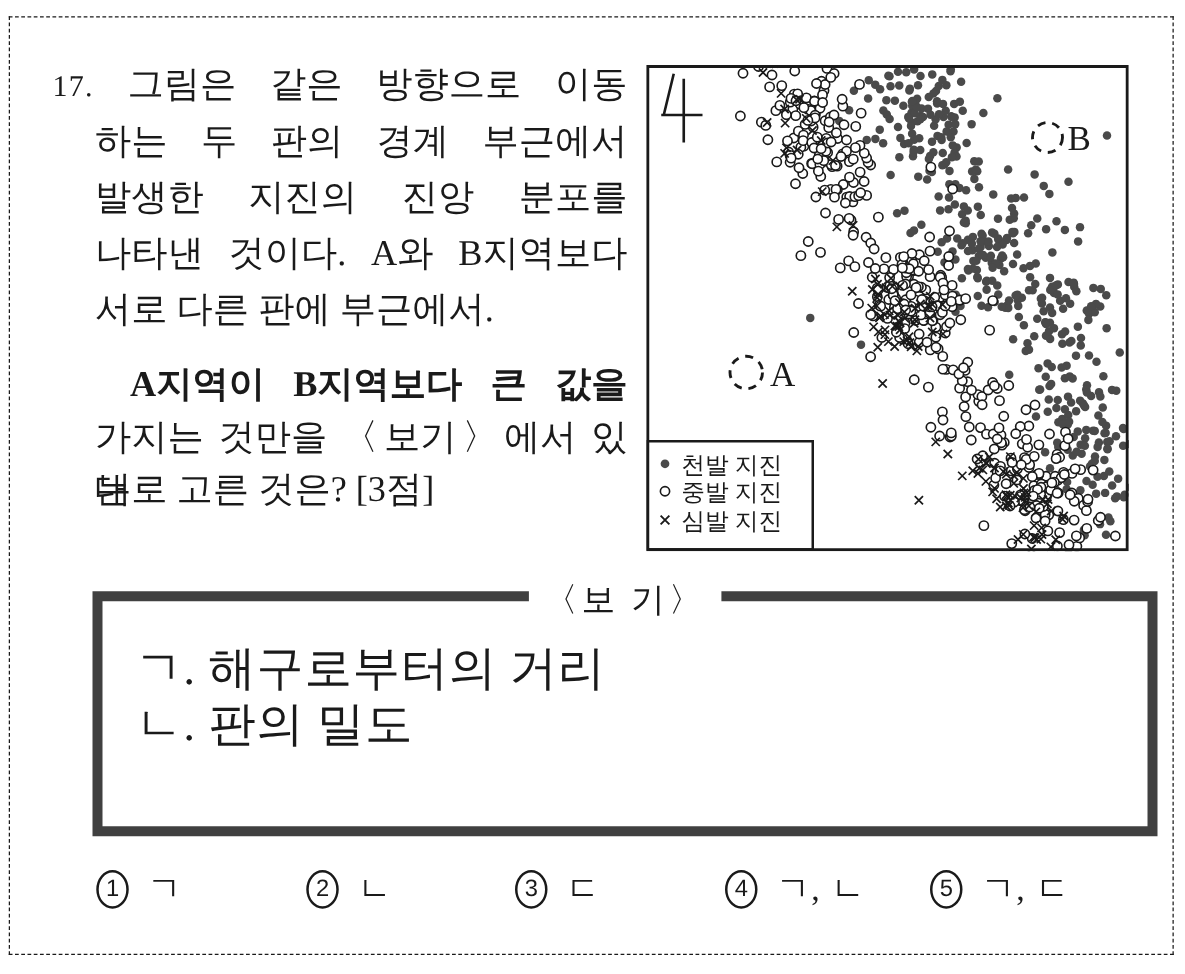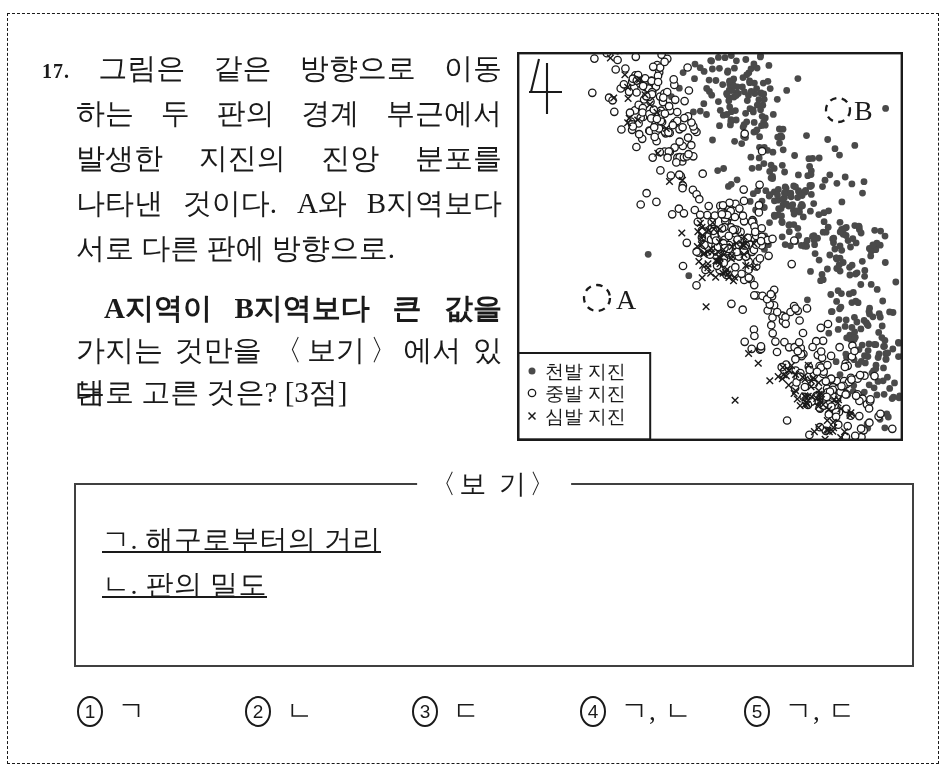--- a/index.html
+++ b/index.html
@@ -5,55 +5,55 @@
   html,body{margin:0;padding:0;background:#fff;}
   .page{position:relative;width:948px;height:779px;background:#ffffff;overflow:hidden;
         font-family:"Liberation Serif","DejaVu Serif",serif;color:#1a1a1a;}
   .page-border{position:absolute;left:7px;top:13px;right:9px;bottom:15px;
                border:1.5px dashed #1a1a1a;pointer-events:none;}
   
   .q-block{position:absolute;left:42px;top:46px;width:460px;font-size:29px;}
   .q-line{height:45px;line-height:44px;text-align:justify;text-align-last:justify;}
   .q-line.cont{padding-left:34px;}
   .q-line.free{text-align:left;text-align-last:left;}
-  .q-num{font-weight:bold;font-size:20px;letter-spacing:1px;}
+  .q-num{font-weight:normal;font-size:24px;letter-spacing:1px;}
   .q-prompt{position:absolute;left:42px;top:287px;width:460px;font-size:29px;}
   .q-prompt .q-line{height:42px;line-height:42px;}
   .q-prompt .lead{text-indent:28px;font-weight:bold;}
   .pts{font-weight:normal;}
   
   .figure{position:absolute;left:517px;top:52px;width:386px;height:389px;}
   .figure svg{display:block;}
   
-  .boki{position:absolute;left:74px;top:483px;width:836px;height:180px;
-        border:2px solid #404040;}
+  .boki{position:absolute;left:74px;top:473px;width:836px;height:180px;
+        border:8px solid #404040;}
   .boki-title{position:absolute;top:-19px;left:50%;transform:translateX(-50%);
               background:#fff;padding:0 12px;font-size:27px;line-height:36px;letter-spacing:3px;white-space:nowrap;}
   .boki-items{padding:32px 0 0 26px;}
-  .boki-item{height:45px;line-height:45px;font-size:28px;letter-spacing:0.5px;text-decoration:underline;}
+  .boki-item{height:45px;line-height:45px;font-size:38px;letter-spacing:0.5px;}
   
   .choice{position:absolute;top:694px;height:34px;display:flex;align-items:center;gap:15px;cursor:default;}
   .circ{box-sizing:border-box;width:26px;height:31px;border:2px solid #1a1a1a;border-radius:50%;
         display:flex;align-items:center;justify-content:center;
         font-family:"Liberation Sans","DejaVu Sans",sans-serif;font-size:19px;line-height:1;padding-top:1px;}
   .choice-label{font-size:27px;letter-spacing:1px;white-space:nowrap;}
   .c1{left:77px;} .c2{left:245px;} .c3{left:412px;} .c4{left:580px;} .c5{left:744px;}
 </style>
 </head>
 <body>
 
 <div class="page">
   <div class="page-border"></div>
 
   <div class="q-block">
     <div class="q-line"><span class="q-num">17.</span> <span>그림은 같은 방향으로 이동</span></div>
     <div class="q-line cont">하는 두 판의 경계 부근에서</div>
     <div class="q-line cont">발생한 지진의 진앙 분포를</div>
     <div class="q-line cont">나타낸 것이다. A와 B지역보다</div>
-    <div class="q-line cont free">서로 다른 판에 방향으로.</div>
+    <div class="q-line cont free">서로 다른 판에 부근에서.</div>
   </div>
 
   <div class="q-prompt">
     <div class="q-line cont lead">A지역이 B지역보다 큰 값을</div>
     <div class="q-line cont">가지는 것만을 〈보기〉에서 있는</div>
     <div class="q-line cont free"><span>대로 고른 것은?</span> <span class="pts">[3점]</span></div>
   </div>
 
   <div class="figure">
     <svg width="386" height="389" viewBox="0 0 386 389" xmlns="http://www.w3.org/2000/svg">

